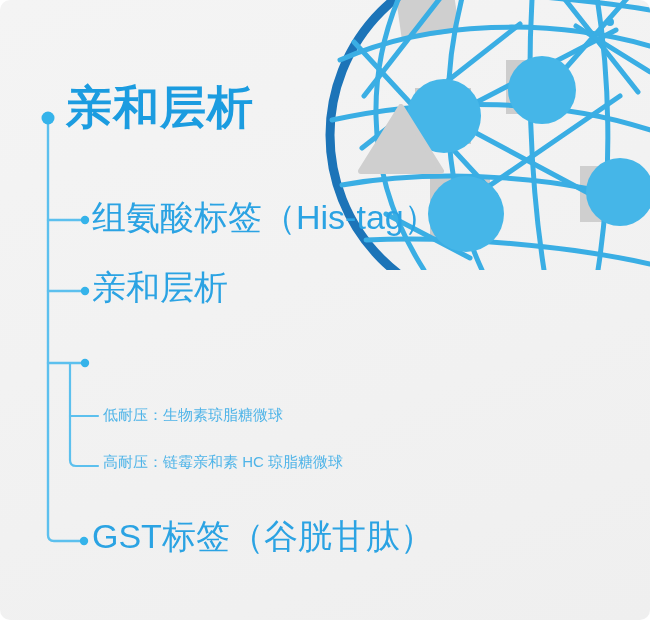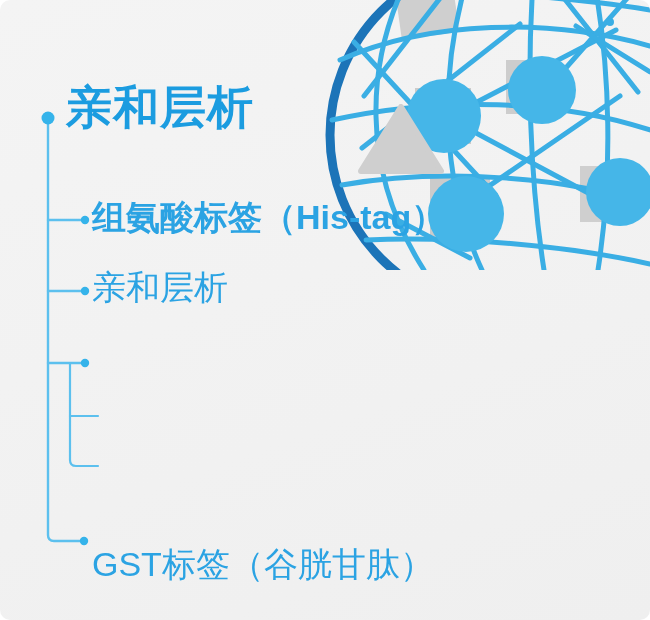--- a/index.html
+++ b/index.html
@@ -59,24 +59,24 @@
   .level1 {
     font-size: 34px;
     left: 92px;
   }
   .level2 {
     font-size: 15px;
     left: 103px;
     color: #4fb4e8;
   }
 
-  #item-his   { top: 200px; font-weight: bold; }
+  #item-his   { top: 200px; }
   #item-anti  { top: 270px; }
   #item-bio   { top: 343px; }
-  #item-gst   { top: 519px; margin-top: 28px; }
+  #item-gst   { top: 519px; }
 
   #sub-low    { top: 407px; }
   #sub-high   { top: 454px; }
 </style>
 </head>
 <body>
 
 <div id="canvas">
 
   <svg id="artwork" viewBox="0 0 330 270">
@@ -157,17 +157,19 @@
     <circle cx="84" cy="541" r="4.2" fill="#35b3ea"></circle>
   </svg>
 
   <div id="page-title">亲和层析</div>
 
   <div class="node-label level1" id="item-his">组氨酸标签（His-tag）</div>
 
   <div class="node-label level1" id="item-anti">亲和层析</div>
 
 
+  <div class="node-label level2" id="sub-low">低耐压：生物素琼脂糖微球</div>
 
+  <div class="node-label level2" id="sub-high">高耐压：链霉亲和素 HC 琼脂糖微球</div>
 
   <div class="node-label level1" id="item-gst">GST标签（谷胱甘肽）</div>
 
 </div>
 
 </body></html>

